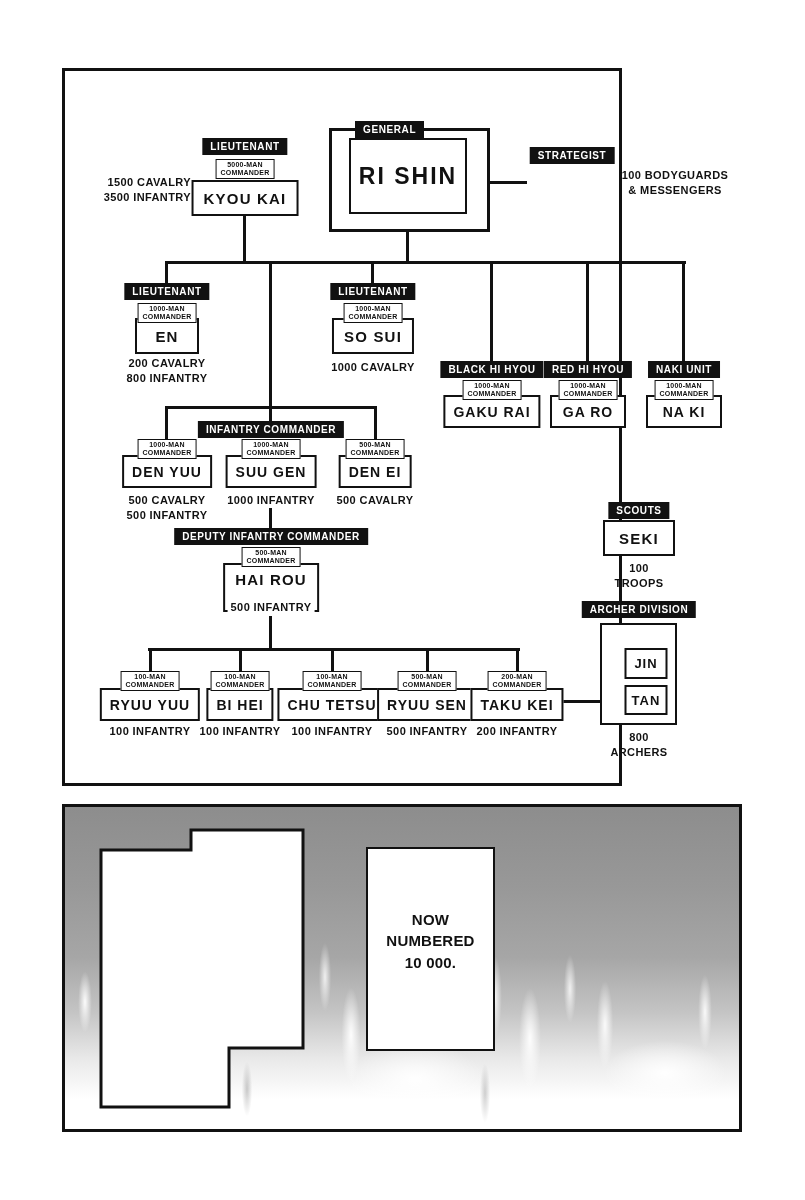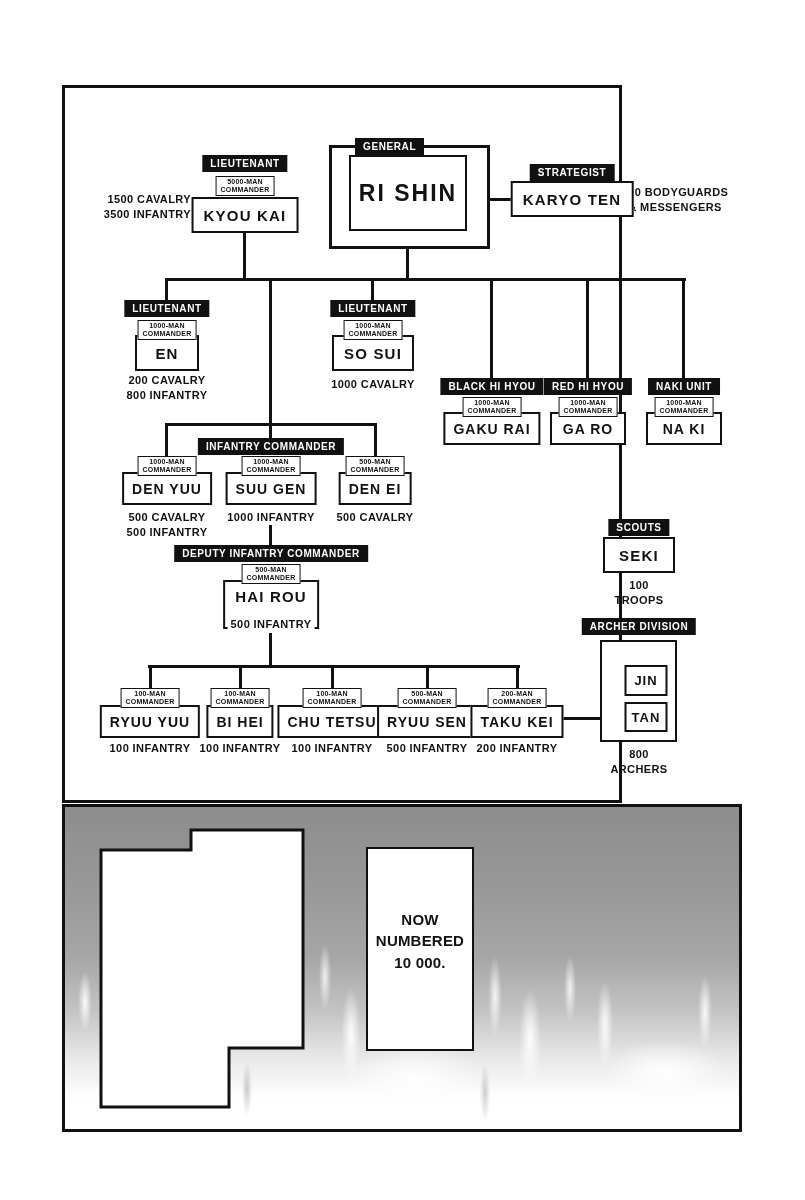--- a/index.html
+++ b/index.html
@@ -1,21 +1,21 @@
 <!DOCTYPE html>
 <html><head>
 <meta charset="utf-8">
 <style>
   * { margin:0; padding:0; box-sizing:border-box; }
   html,body { background:#fff; }
   body { font-family:"Liberation Sans", sans-serif; color:#111; }
   .stage { position:relative; width:805px; height:1200px; background:#fff; overflow:hidden; }
 
   .panel { position:absolute; border:3px solid #111; background:#fff; }
-  .panel-1 { left:62px; top:85px; width:560px; height:718px; }
+  .panel-1 { left:62px; top:68px; width:560px; height:718px; }
   .panel-2 { left:62px; top:804px; width:680px; height:328px;
     background:
       radial-gradient(ellipse 10px 45px at 20px 195px,  rgba(255,255,255,.95), rgba(255,255,255,0) 68%),
       radial-gradient(ellipse 8px 55px at 55px 215px,  rgba(255,255,255,.85), rgba(255,255,255,0) 68%),
       radial-gradient(ellipse 12px 60px at 232px 205px, rgba(255,255,255,.95), rgba(255,255,255,0) 68%),
       radial-gradient(ellipse 9px 50px at 260px 170px,  rgba(255,255,255,.8),  rgba(255,255,255,0) 68%),
       radial-gradient(ellipse 14px 70px at 286px 228px, rgba(255,255,255,.95), rgba(255,255,255,0) 68%),
       radial-gradient(ellipse 10px 60px at 430px 190px, rgba(255,255,255,.85), rgba(255,255,255,0) 68%),
       radial-gradient(ellipse 16px 75px at 465px 232px, rgba(255,255,255,.95), rgba(255,255,255,0) 68%),
       radial-gradient(ellipse 9px 50px at 505px 182px,  rgba(255,255,255,.8),  rgba(255,255,255,0) 68%),
@@ -99,21 +99,20 @@
     <div class="big-inner" style="left:284px;top:67px;width:118px;height:76px">RI SHIN</div>
 
     <div class="tag" style="left:180px;top:67px">LIEUTENANT</div>
     <div class="rank" style="left:180px;top:88px">5000-MAN
 COMMANDER</div>
     <div class="nbox" style="left:180px;top:109px;min-width:80px">KYOU KAI</div>
     <div class="troops no-c" style="left:14px;top:104px;width:112px;text-align:right">1500 CAVALRY
 3500 INFANTRY</div>
 
     <div class="tag" style="left:507px;top:76px">STRATEGIST</div>
-    <div class="nbox" style="left:507px;top:93px;min-width:76px">KARYO TEN</div>
     <div class="troops no-c" style="left:554px;top:97px;width:112px">100 BODYGUARDS
 &amp; MESSENGERS</div>
 
     <div class="tag" style="left:102px;top:212px">LIEUTENANT</div>
     <div class="rank" style="left:102px;top:232px">1000-MAN
 COMMANDER</div>
     <div class="nbox" style="left:102px;top:247px">EN</div>
     <div class="troops" style="left:102px;top:285px">200 CAVALRY
 800 INFANTRY</div>
 
@@ -199,20 +198,20 @@
     <div class="troops" style="left:452px;top:653px">200 INFANTRY</div>
   </section>
 
   <section class="panel panel-2">
 
     <svg class="bubble-svg" width="674" height="322" viewBox="0 0 674 322">
       <path d="M126 23 H238 V241 H164 V300 H36 V43 H126 Z" fill="#ffffff" stroke="#111111" stroke-width="3"></path>
     </svg>
 
 
-    <div class="bubble" style="left:301px;top:40px;width:108px;height:204px;padding-bottom:16px">
+    <div class="bubble" style="left:301px;top:40px;width:129px;height:204px;padding-bottom:16px">
       <div class="speech">NOW
 NUMBERED
 10 000.</div>
     </div>
 
   </section>
 </div>
 
 </body></html>

